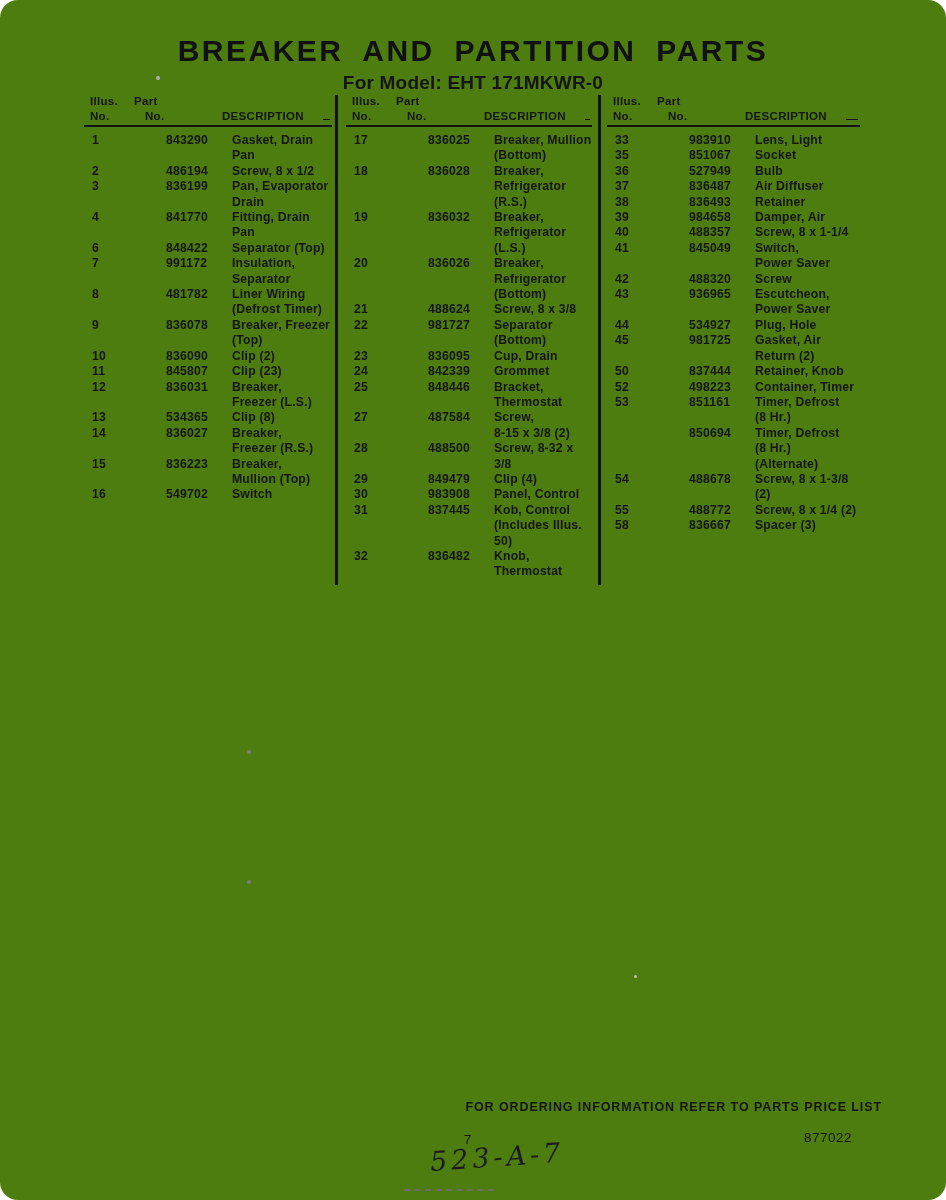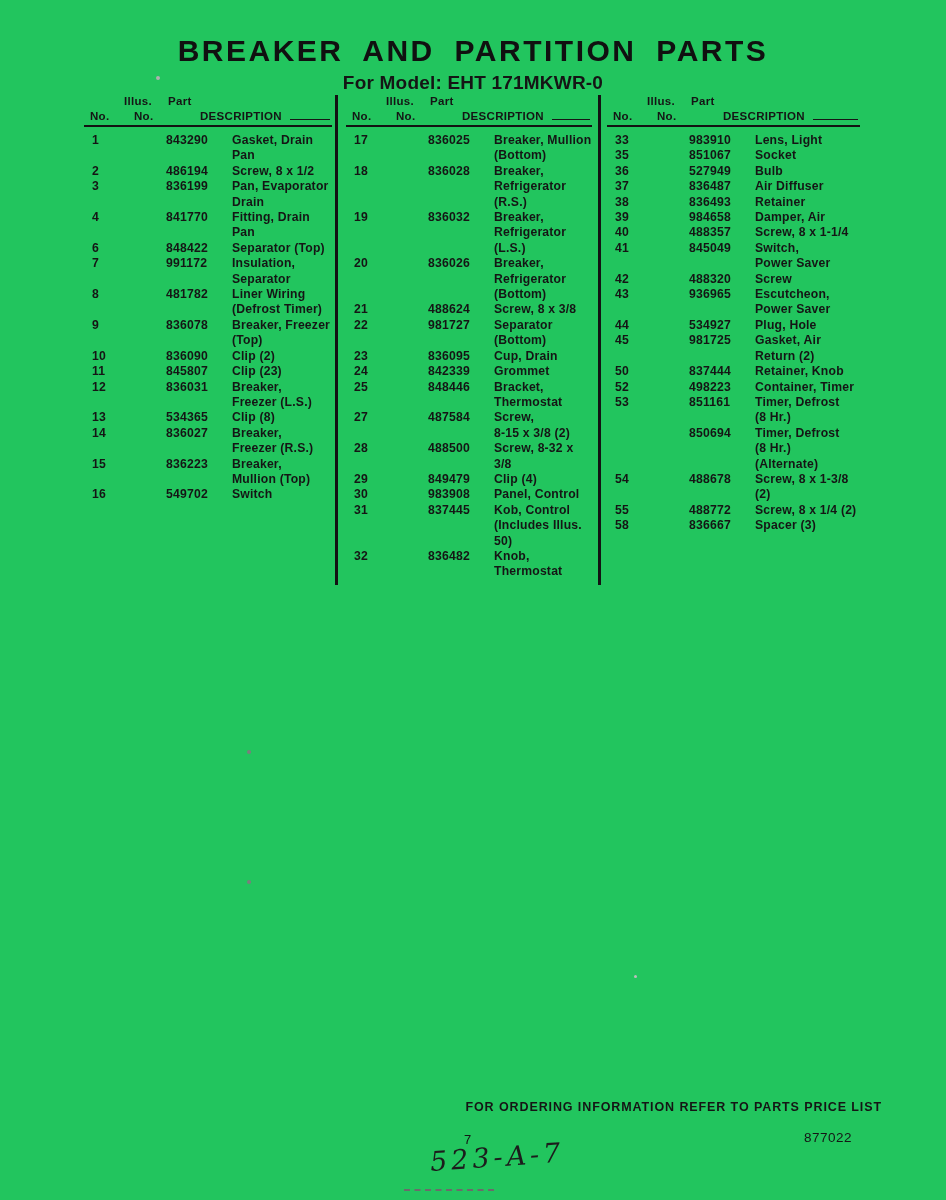--- a/index.html
+++ b/index.html
@@ -1,20 +1,20 @@
 <!DOCTYPE html>
 <html><head>
 <meta charset="utf-8">
 <style>
   html,body { margin:0; padding:0; background:#ffffff; }
   body {
     width:946px; height:1200px; position:relative; overflow:hidden;
     font-family:"Liberation Sans", sans-serif; color:#151515;
   }
-  .page { position:absolute; inset:0; background:#22c55e; }
+  .page { position:absolute; inset:0; background:#4d7c0f;border-radius:18px; }
 
   .title {
     position:absolute; top:34px; left:0; width:946px; text-align:center;
     font-size:30px; font-weight:bold; letter-spacing:2.5px; word-spacing:9px;
     color:#101010;
   }
   .subtitle {
     position:absolute; top:72px; left:0; width:946px; text-align:center;
     font-size:19px; font-weight:bold; letter-spacing:0.2px;
   }
@@ -23,22 +23,22 @@
   .col-1 { left:84px;  width:248px; }
   .col-2 { left:346px; width:246px; }
   .col-3 { left:607px; width:253px; }
 
   .vdiv { position:absolute; top:95px; height:490px; width:2.5px; background:#131313; }
   .vdiv-1 { left:335px; }
   .vdiv-2 { left:598px; }
 
   .thead { font-size:11.5px; font-weight:bold; letter-spacing:0.3px; }
   .thead .h1, .thead .h2 { display:flex; align-items:flex-end; }
-  .thead .h1 { height:13px;margin-left:34px; }
-  .thead .h2 { height:15px; }
+  .thead .h1 { height:13px; }
+  .thead .h2 { height:15px;gap:11px; }
   .hw-no   { width:50px; padding-left:6px; box-sizing:border-box; }
   .hw-part { width:66px; }
   .hdesc   { margin-left:0; }
   .hfill   { flex:1; border-bottom:1.5px solid #161616; margin:0 2px 2px 8px; }
   .hrule   { border-top:2.5px solid #131313; margin-top:3px; }
 
   .rows { margin-top:6px; }
   .prow { display:flex; font-size:12.2px; font-weight:bold; line-height:15.4px; letter-spacing:0.2px; }
   .c-no   { width:50px; padding-left:8px; box-sizing:border-box; }
   .c-part { width:66px;margin-left:32px; }

